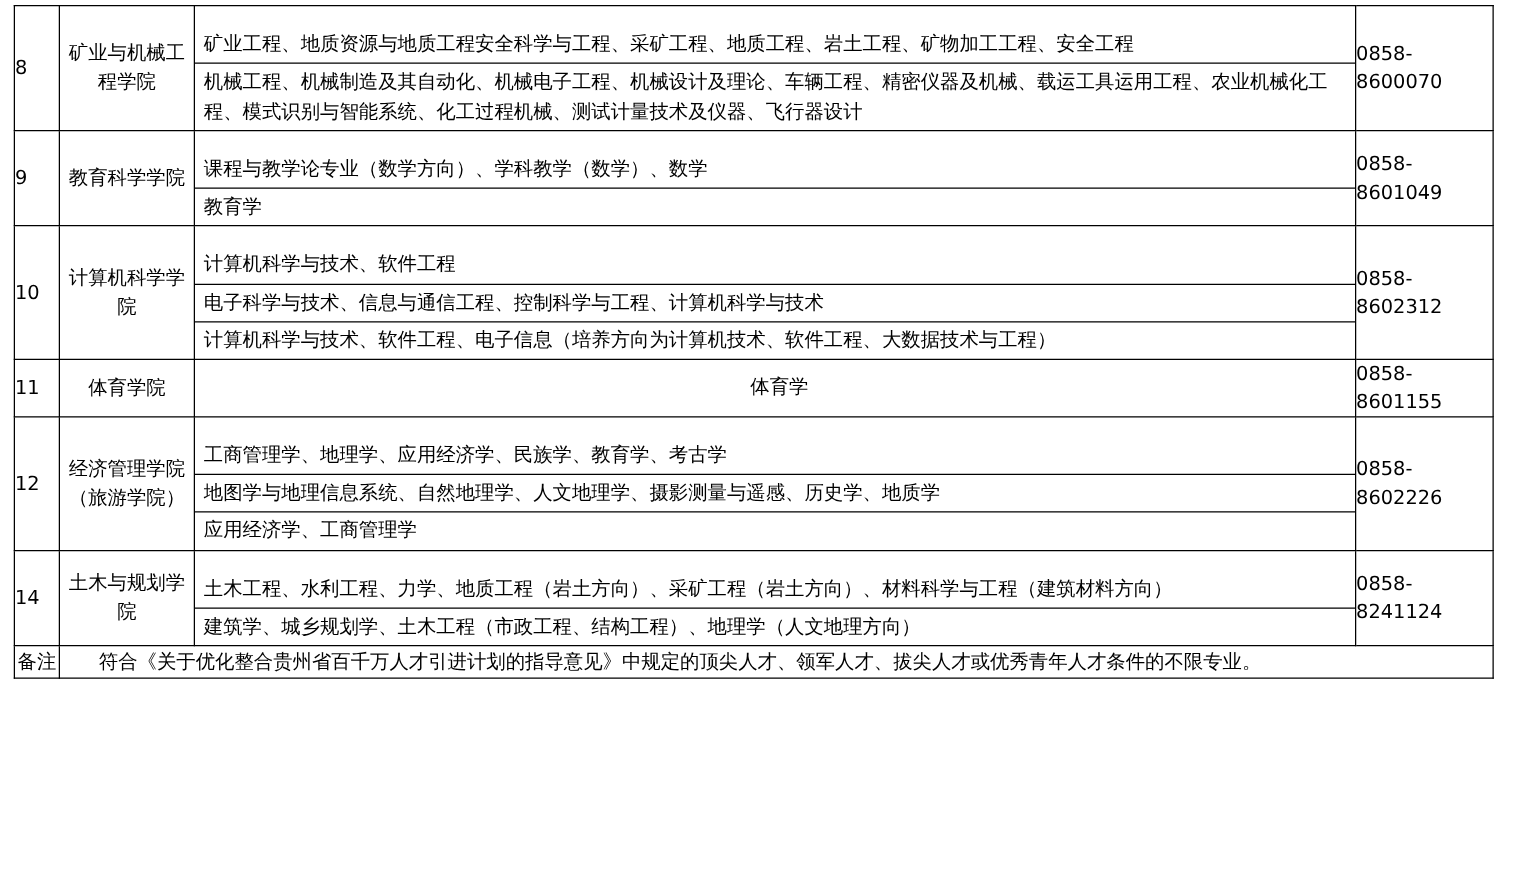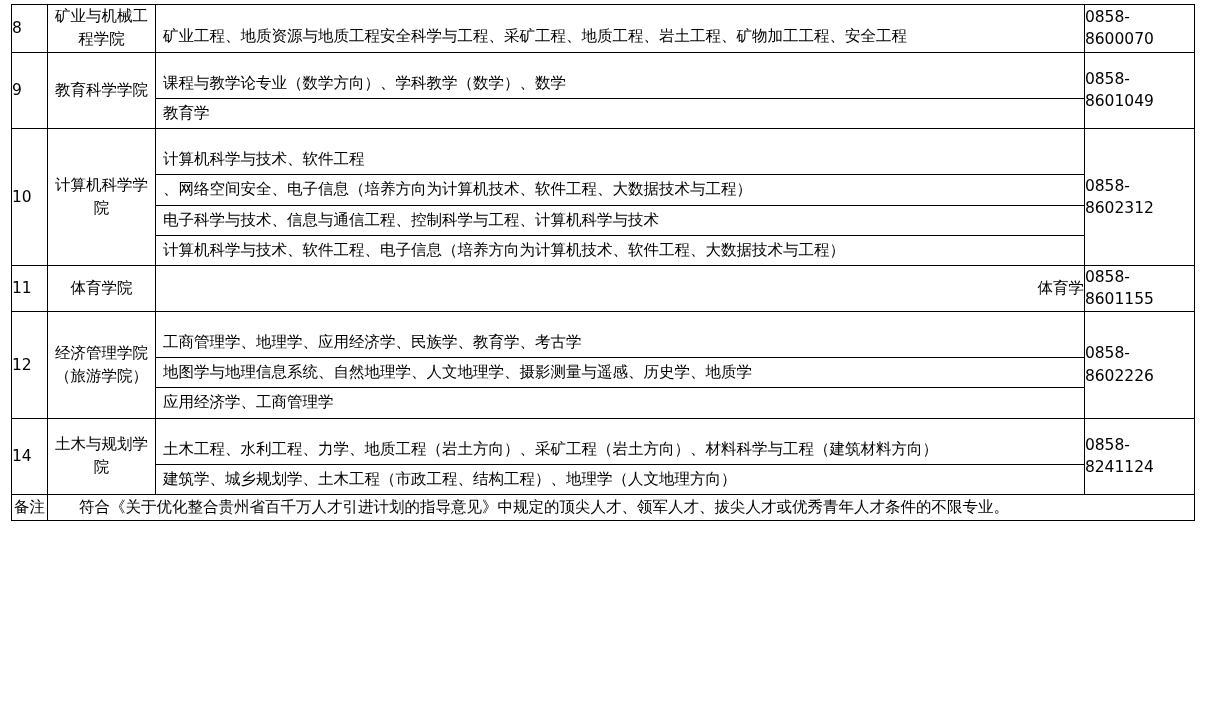--- a/index.html
+++ b/index.html
@@ -74,21 +74,22 @@
   }
   table.majors tr:last-child td {
     border-bottom: 0;
   }
   td.majors-host {
     padding: 0;
     vertical-align: top;
   }
   .majors-single {
     padding: 3px 0 3px 7px;
-    text-align: right;
+    text-align: center;
+    font-family: Liberation Mono, monospace;
   }
   .note-label {
     text-align: center;
     padding: 4px 6px;
     line-height: 1.5;
     vertical-align: middle;
     letter-spacing: 0;
   }
   .note-text {
     padding: 5px 6px 6px 8px;
@@ -113,20 +114,23 @@
 
       <tr>
         <td class="cell-index">8</td>
         <td class="cell-college">矿业与机械工程学院</td>
         <td class="majors-host">
           <table class="majors">
             <tbody>
               <tr>
                   <td>矿业工程、地质资源与地质工程安全科学与工程、采矿工程、地质工程、岩土工程、矿物加工工程、安全工程</td>
                 </tr>
+              <tr>
+                  <td>机械工程、机械制造及其自动化、机械电子工程、机械设计及理论、车辆工程、精密仪器及机械、载运工具运用工程、农业机械化工程、模式识别与智能系统、化工过程机械、测试计量技术及仪器、飞行器设计</td>
+                </tr>
             </tbody>
           </table>
         </td>
         <td class="cell-phone">
           <span class="phone-line">0858-</span>
           <span class="phone-line">8600070</span>
         </td>
       </tr>
 
       <tr>
@@ -151,23 +155,20 @@
       </tr>
 
       <tr>
         <td class="cell-index">10</td>
         <td class="cell-college">计算机科学学院</td>
         <td class="majors-host">
           <table class="majors">
             <tbody>
               <tr>
                   <td>计算机科学与技术、软件工程</td>
-                </tr>
-              <tr>
-                  <td>、网络空间安全、电子信息（培养方向为计算机技术、软件工程、大数据技术与工程）</td>
                 </tr>
               <tr>
                   <td>电子科学与技术、信息与通信工程、控制科学与工程、计算机科学与技术</td>
                 </tr>
               <tr>
                   <td>计算机科学与技术、软件工程、电子信息（培养方向为计算机技术、软件工程、大数据技术与工程）</td>
                 </tr>
             </tbody>
           </table>
         </td>

